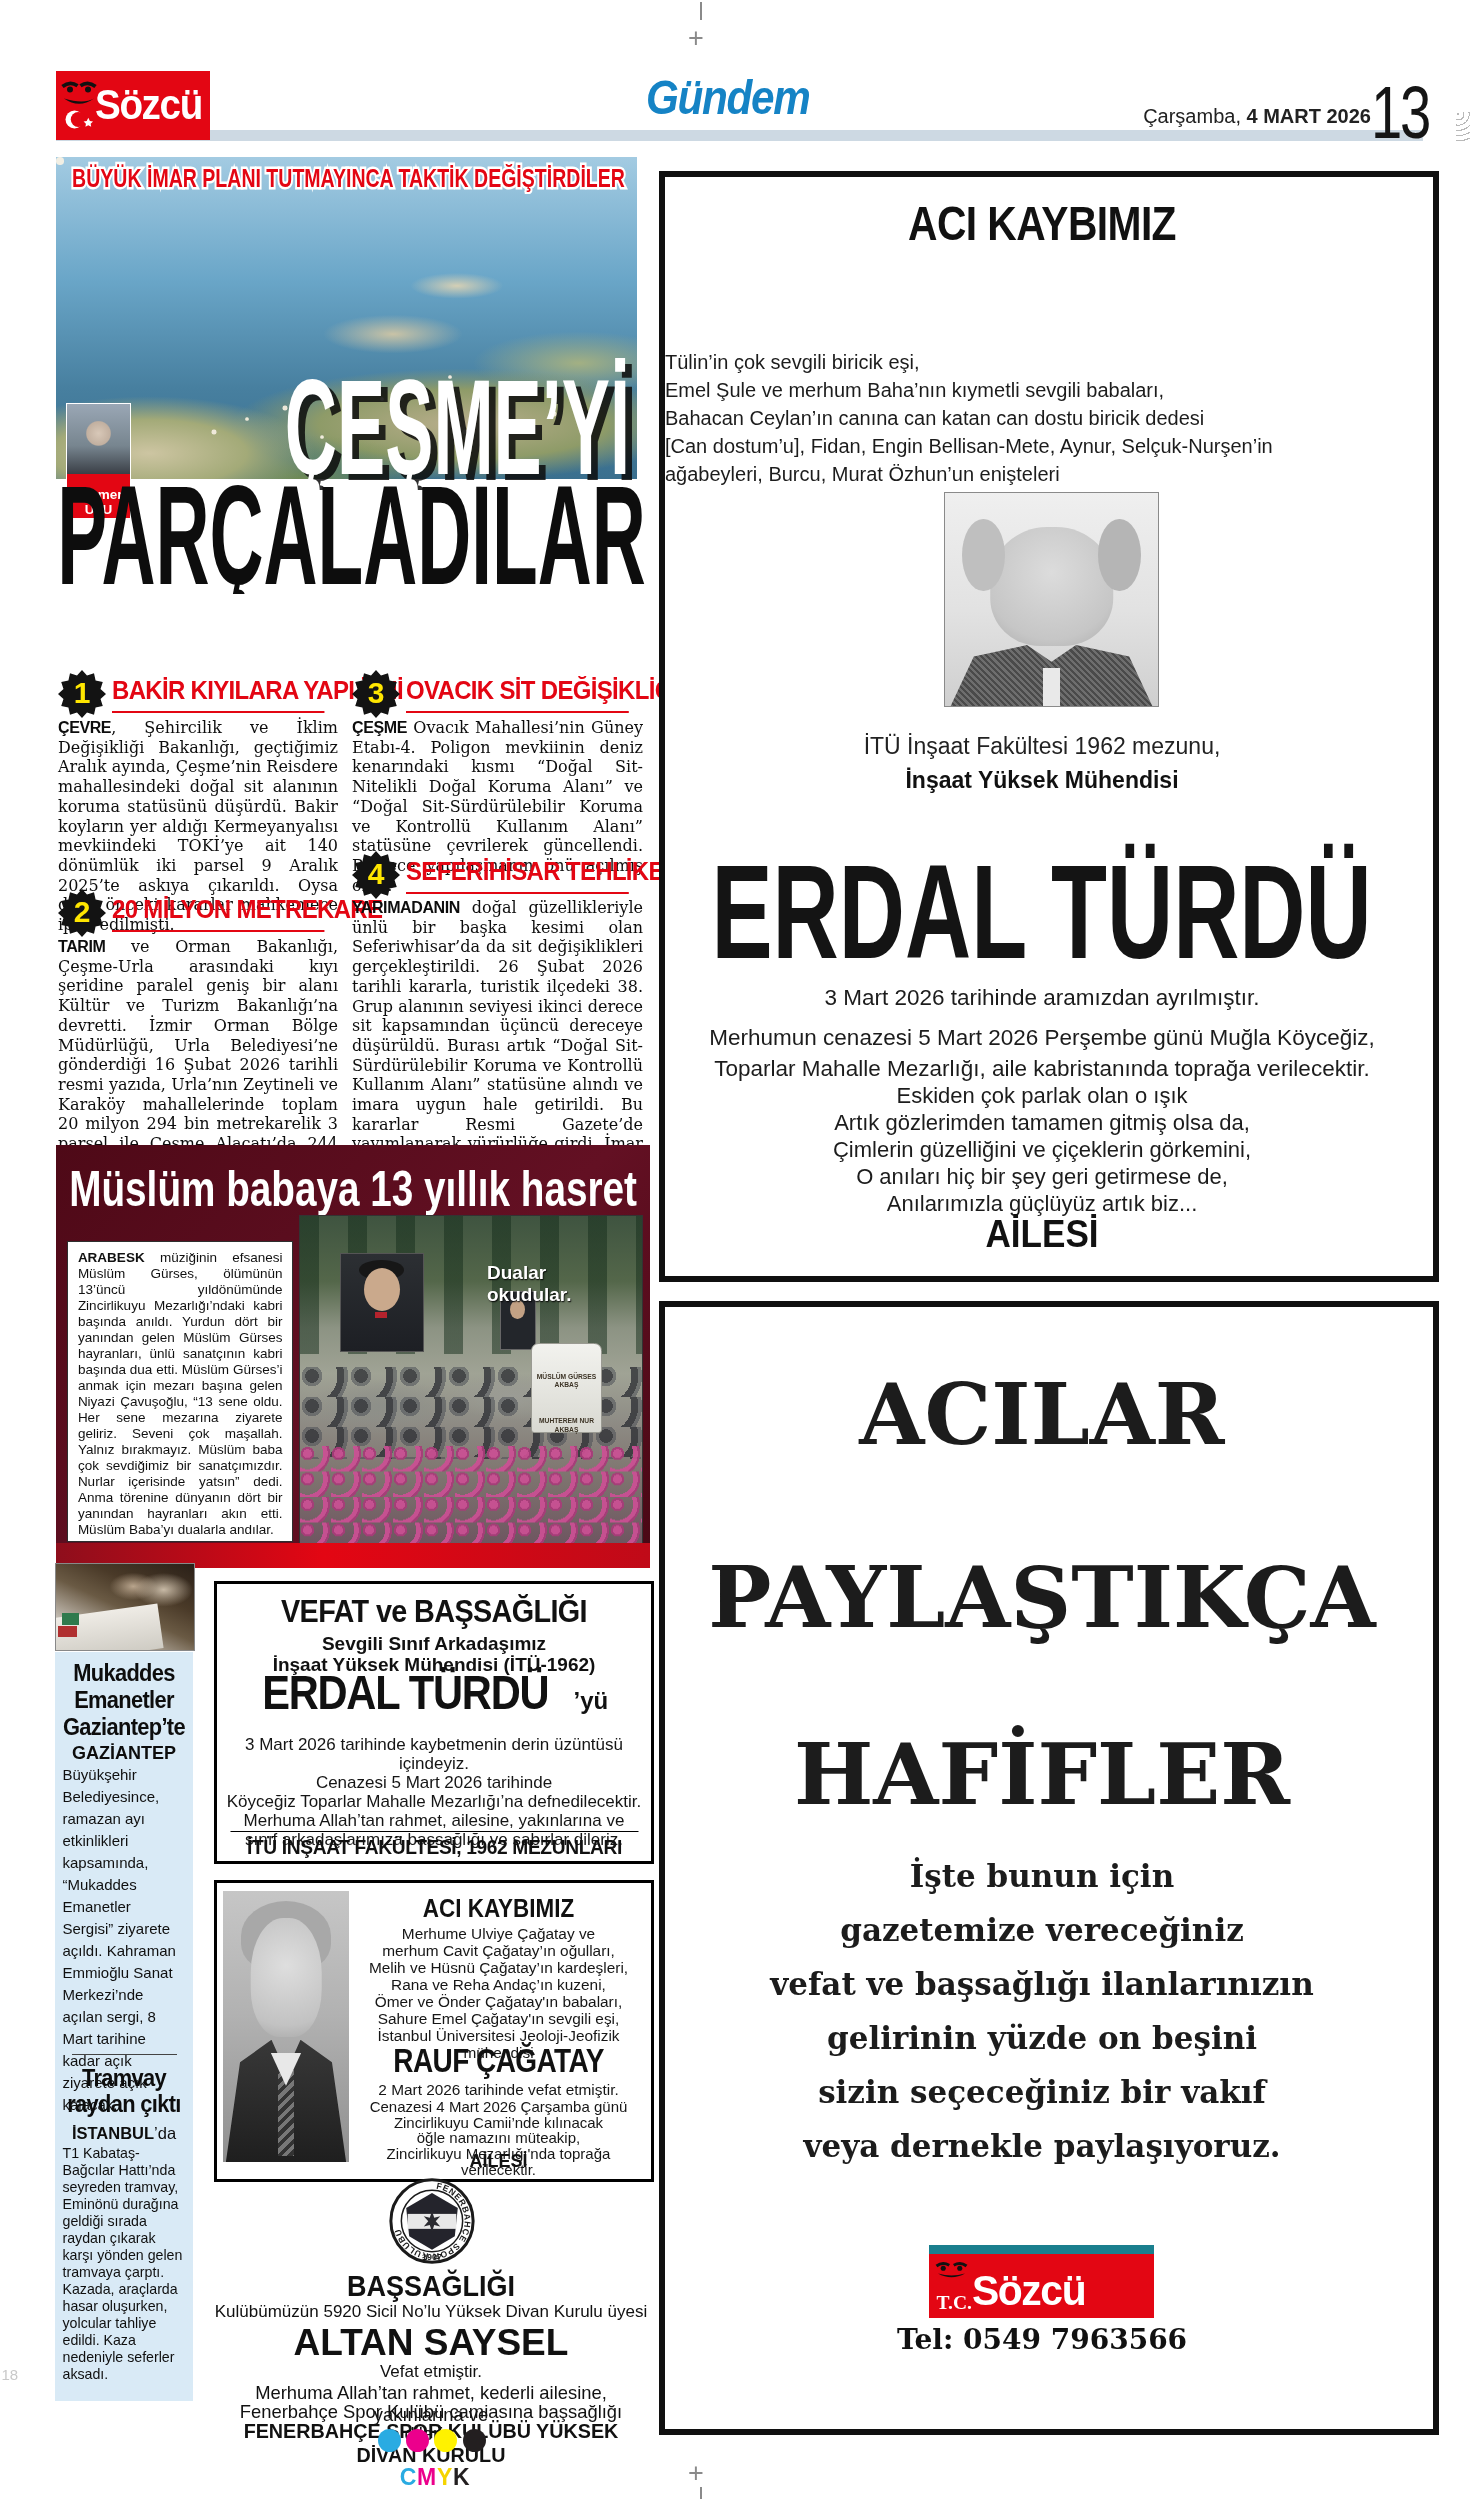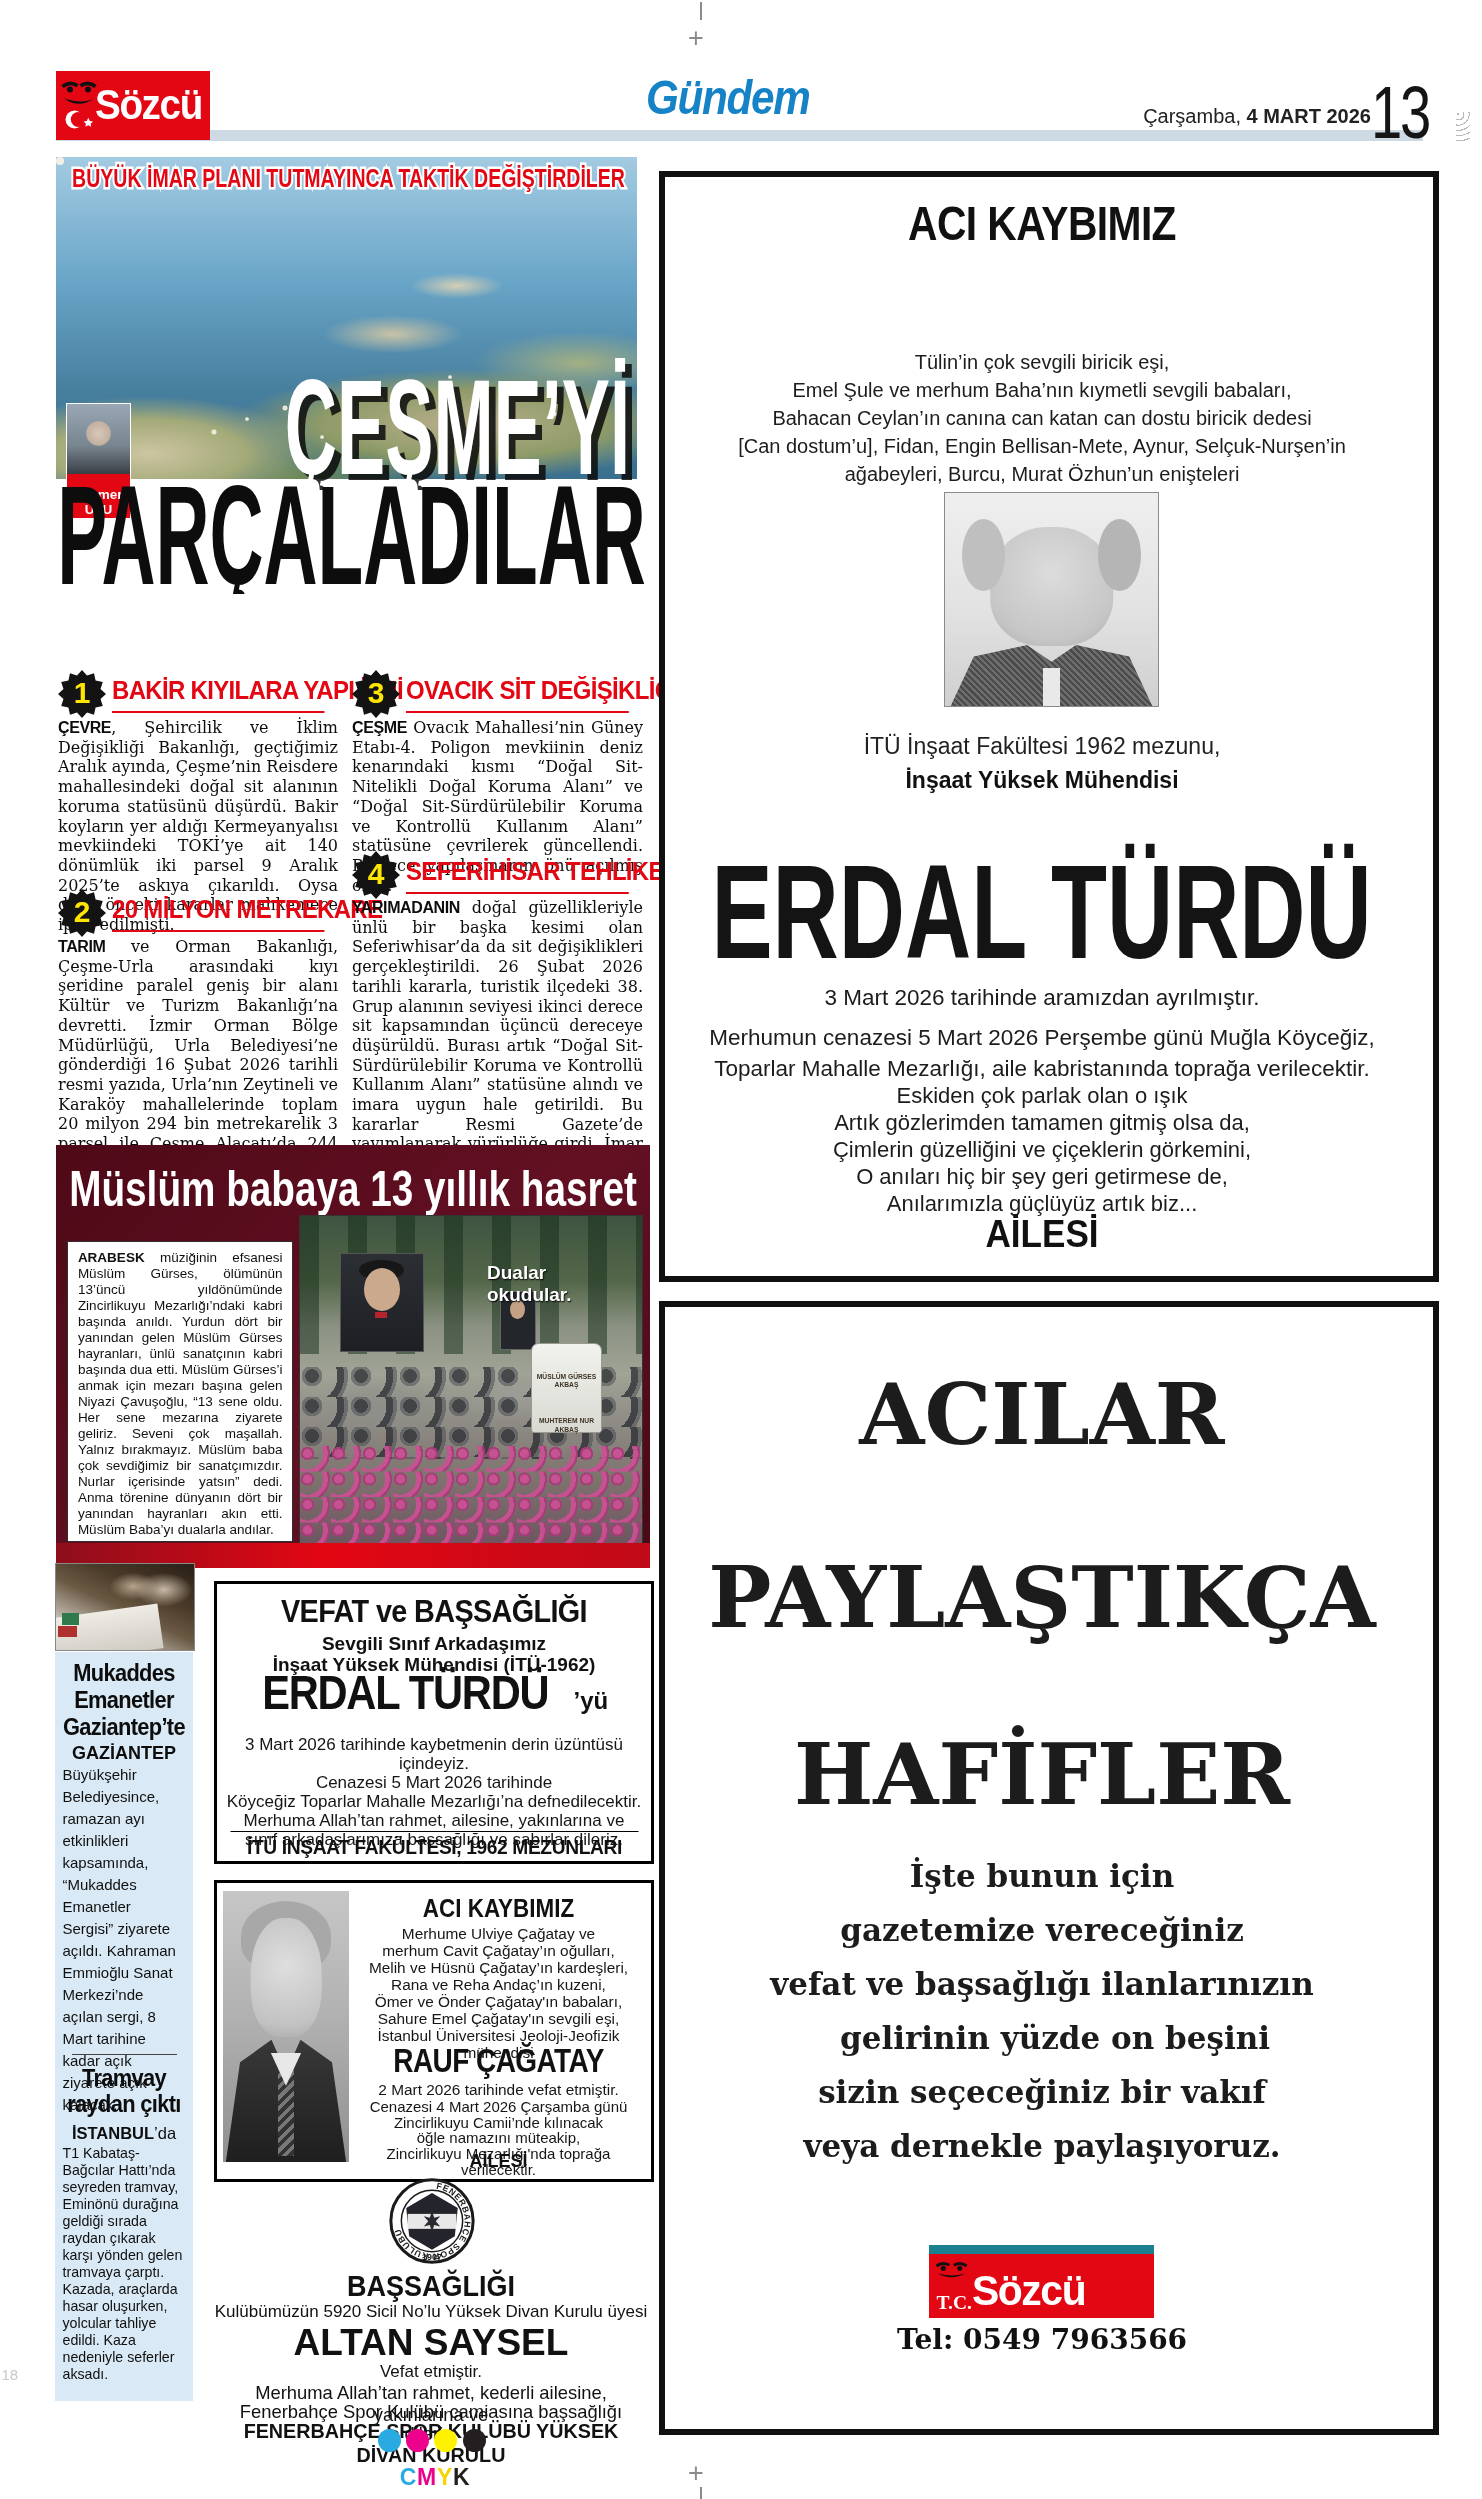--- a/index.html
+++ b/index.html
@@ -105,21 +105,21 @@
       letter-spacing:-0.7px;color:#0d0d0d;transform:scaleX(.95);}
   .lb-lead{position:absolute;width:100%;text-align:center;font-weight:bold;font-size:18px;color:#0d0d0d;}
   .lb-p{position:absolute;left:7.5px;width:123px;color:#101010;}
   .lb-div{position:absolute;left:16.5px;width:105px;border-top:1.5px solid #444;}
 
   
   .obox{border:6.7px solid #101010;background:#fff;}
   .erdal{left:659px;top:171px;width:768px;height:1099px;}
   .e-title{position:absolute;left:0;top:19px;width:754px;text-align:center;font-size:48px;font-weight:bold;
      letter-spacing:-0.7px;transform:scaleX(.85);}
-  .e-lines{position:absolute;left:0;top:171px;width:754px;text-align:center;font-size:20px;line-height:28px;color:#1c1c1c;}
+  .e-lines{position:absolute;left:0;top:171px;width:754px;text-align:left;font-size:20px;line-height:28px;color:#1c1c1c;}
   .e-photo{position:absolute;left:279px;top:315px;width:213px;height:213px;border:0.7px solid #8a8a8a;overflow:hidden;
      background:linear-gradient(180deg,#efefef 0%,#e2e2e2 55%,#cfcfcf 100%);}
   .e-grad{position:absolute;left:0;top:556px;width:754px;text-align:center;font-size:23px;color:#222;}
   .e-role{position:absolute;left:0;top:590px;width:754px;text-align:center;font-size:23px;font-weight:bold;color:#111;}
   .e-name-svg{position:absolute;left:42px;top:634px;}
   .e-death{position:absolute;left:0;top:808px;width:754px;text-align:center;font-size:22.5px;color:#1c1c1c;}
   .e-fun1{position:absolute;left:0;top:848px;width:754px;text-align:center;font-size:22.5px;color:#1c1c1c;}
   .e-fun2{position:absolute;left:0;top:879px;width:754px;text-align:center;font-size:22.5px;color:#1c1c1c;}
   .e-poem{position:absolute;left:0;top:905px;width:754px;text-align:center;font-size:22px;line-height:27px;color:#1c1c1c;}
   .e-sig{position:absolute;left:0;top:1035px;width:754px;text-align:center;font-size:39px;font-weight:bold;transform:scaleX(.9);}
@@ -342,21 +342,21 @@
     <div class="e-sig">AİLESİ</div>
   </div>
 
   <div class="abs obox acilar">
     <div class="a-big" style="top:58px;">ACILAR</div>
     <div class="a-big" style="top:241px;">PAYLAŞTIKÇA</div>
     <div class="a-big" style="top:418px;">HAFİFLER</div>
     <div class="a-line" style="top:551px;">İşte bunun için</div>
     <div class="a-line" style="top:605px;">gazetemize vereceğiniz</div>
     <div class="a-line" style="top:659px;">vefat ve başsağlığı ilanlarınızın</div>
-    <div class="a-line" style="top:713px;padding-left:13px;">gelirinin yüzde on beşini</div>
+    <div class="a-line" style="top:713px;">gelirinin yüzde on beşini</div>
     <div class="a-line" style="top:767px;">sizin seçeceğiniz bir vakıf</div>
     <div class="a-line" style="top:821px;">veya dernekle paylaşıyoruz.</div>
     <div class="slogo">
       <div class="teal"></div>
       <div class="red">
         <svg class="eyes" viewBox="0 0 44 26">
           <path d="M2 8 Q10 2 19 7" stroke="#111" stroke-width="4" fill="none"></path>
           <path d="M25 7 Q34 2 42 8" stroke="#111" stroke-width="4" fill="none"></path>
           <circle cx="11" cy="11" r="3.4" fill="#111"></circle>
             <circle cx="33" cy="11" r="3.4" fill="#111"></circle>

